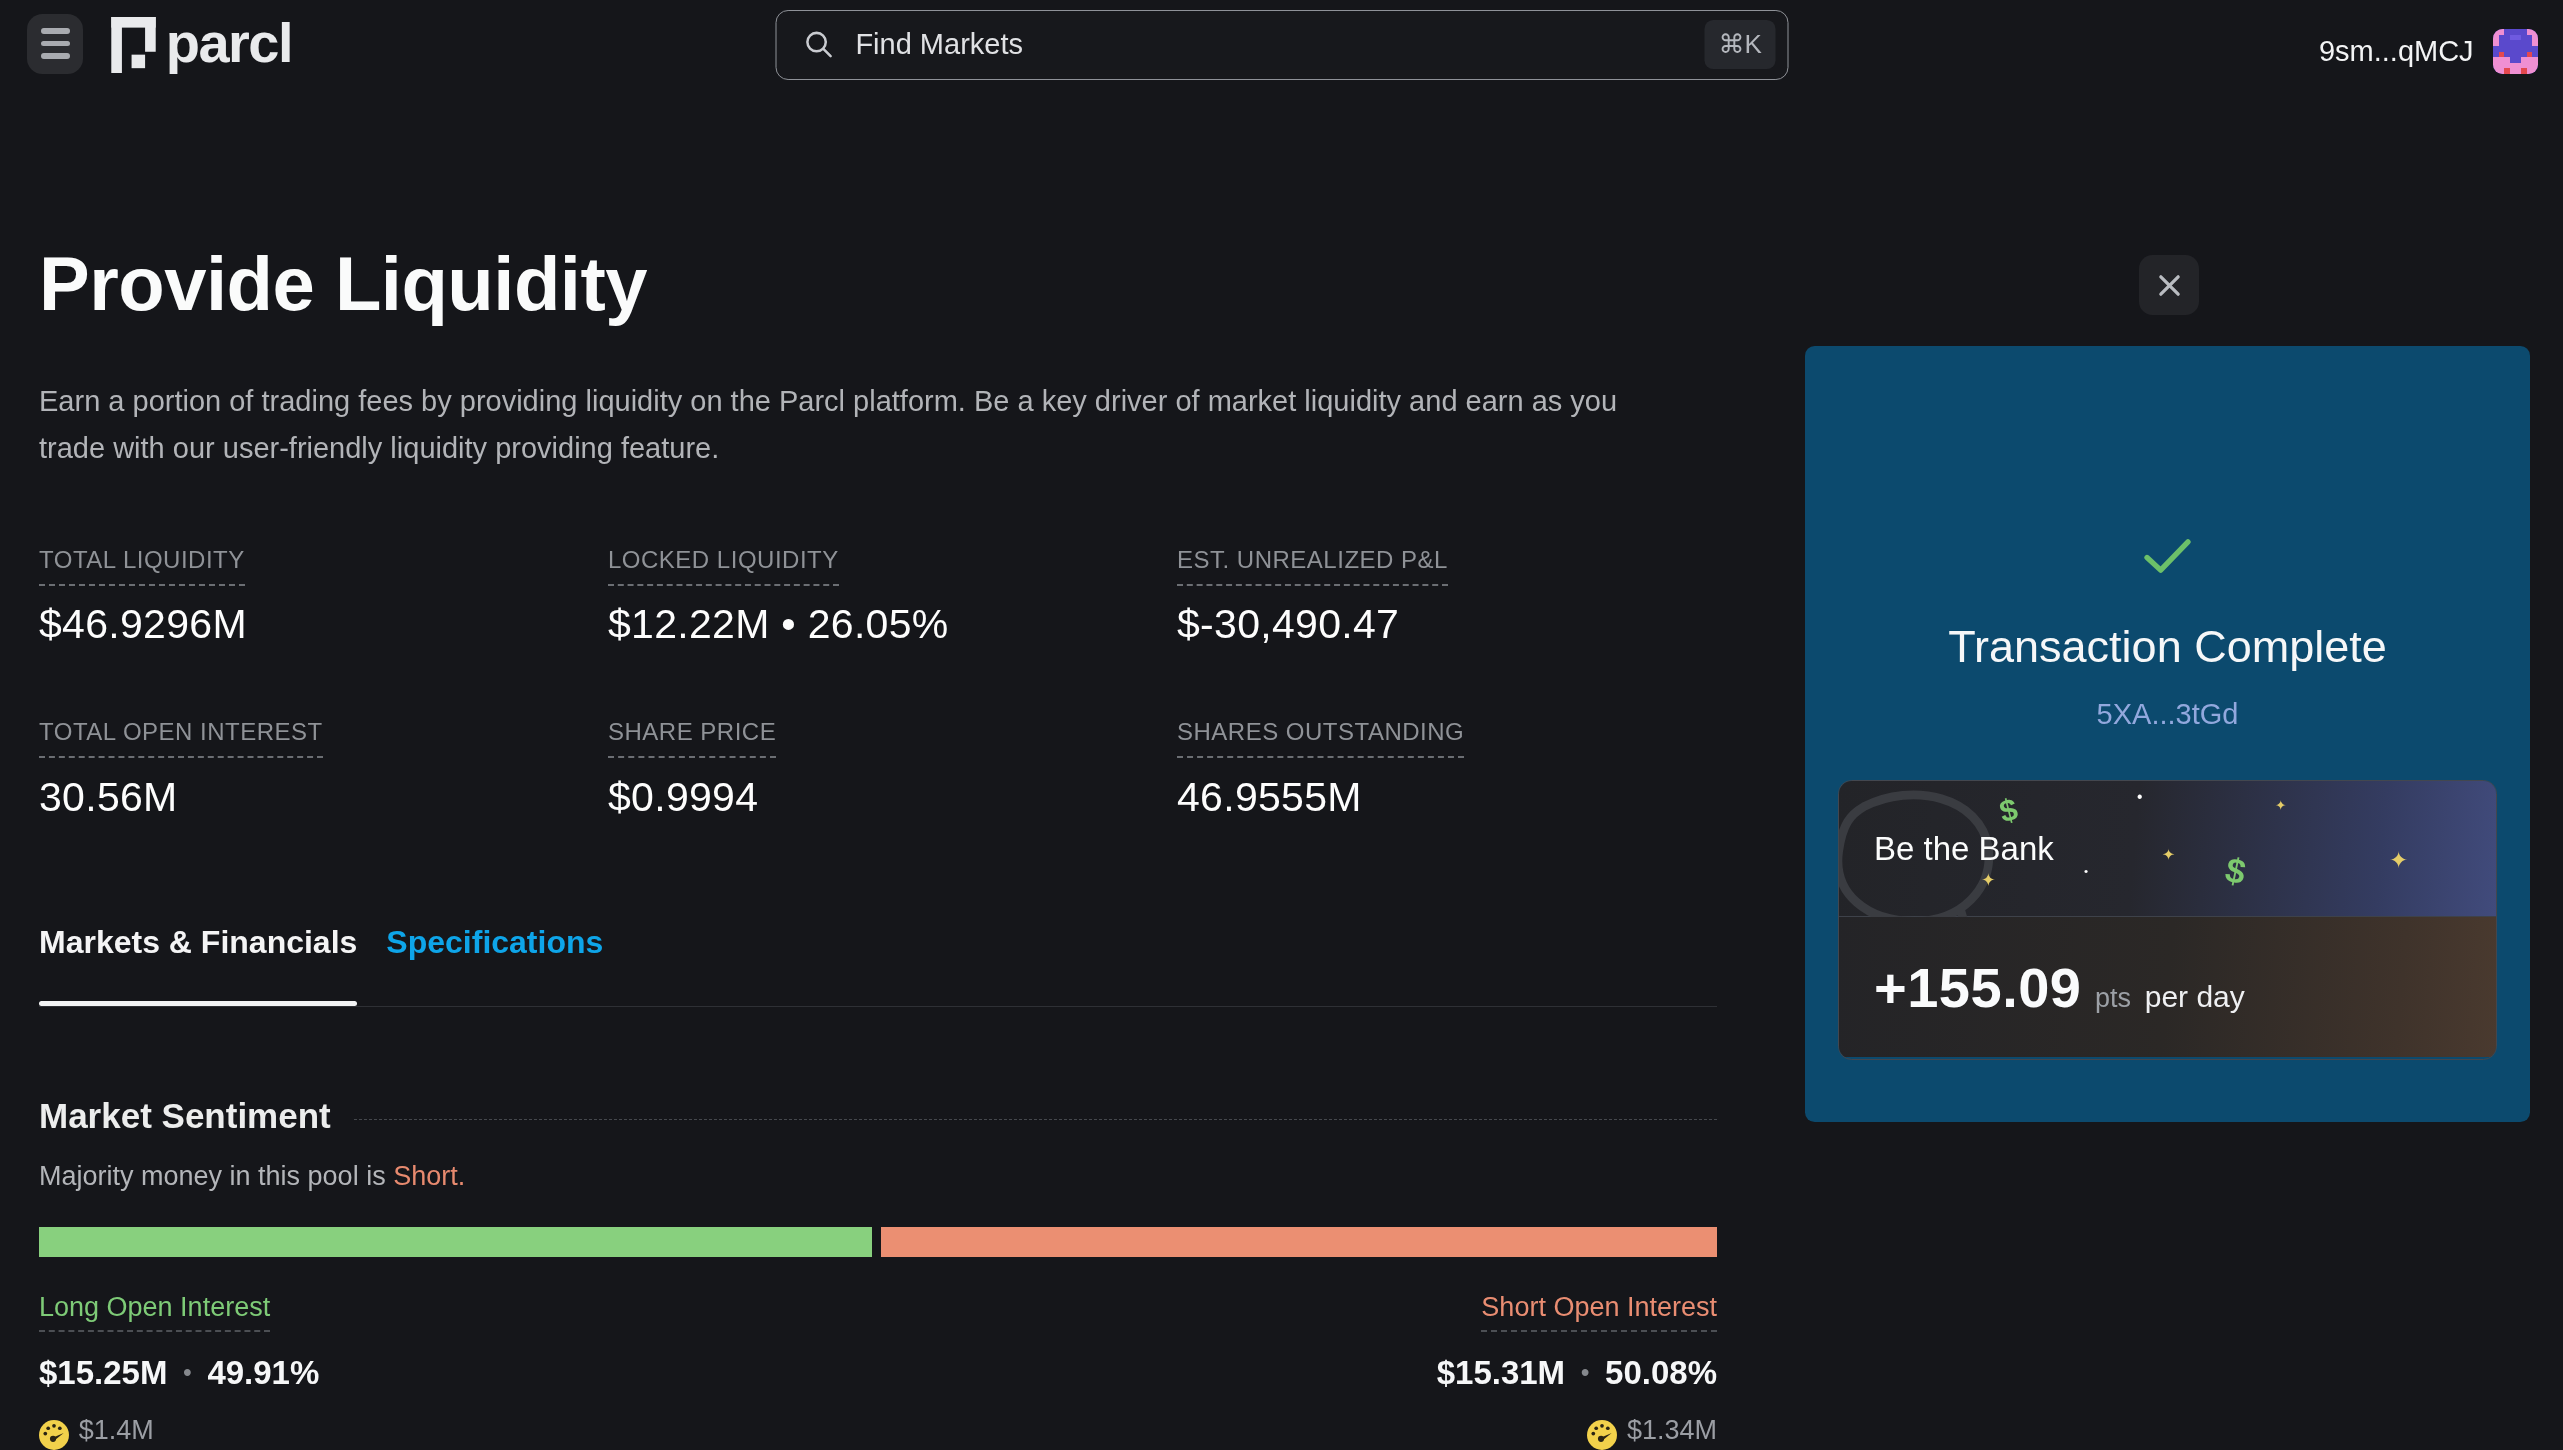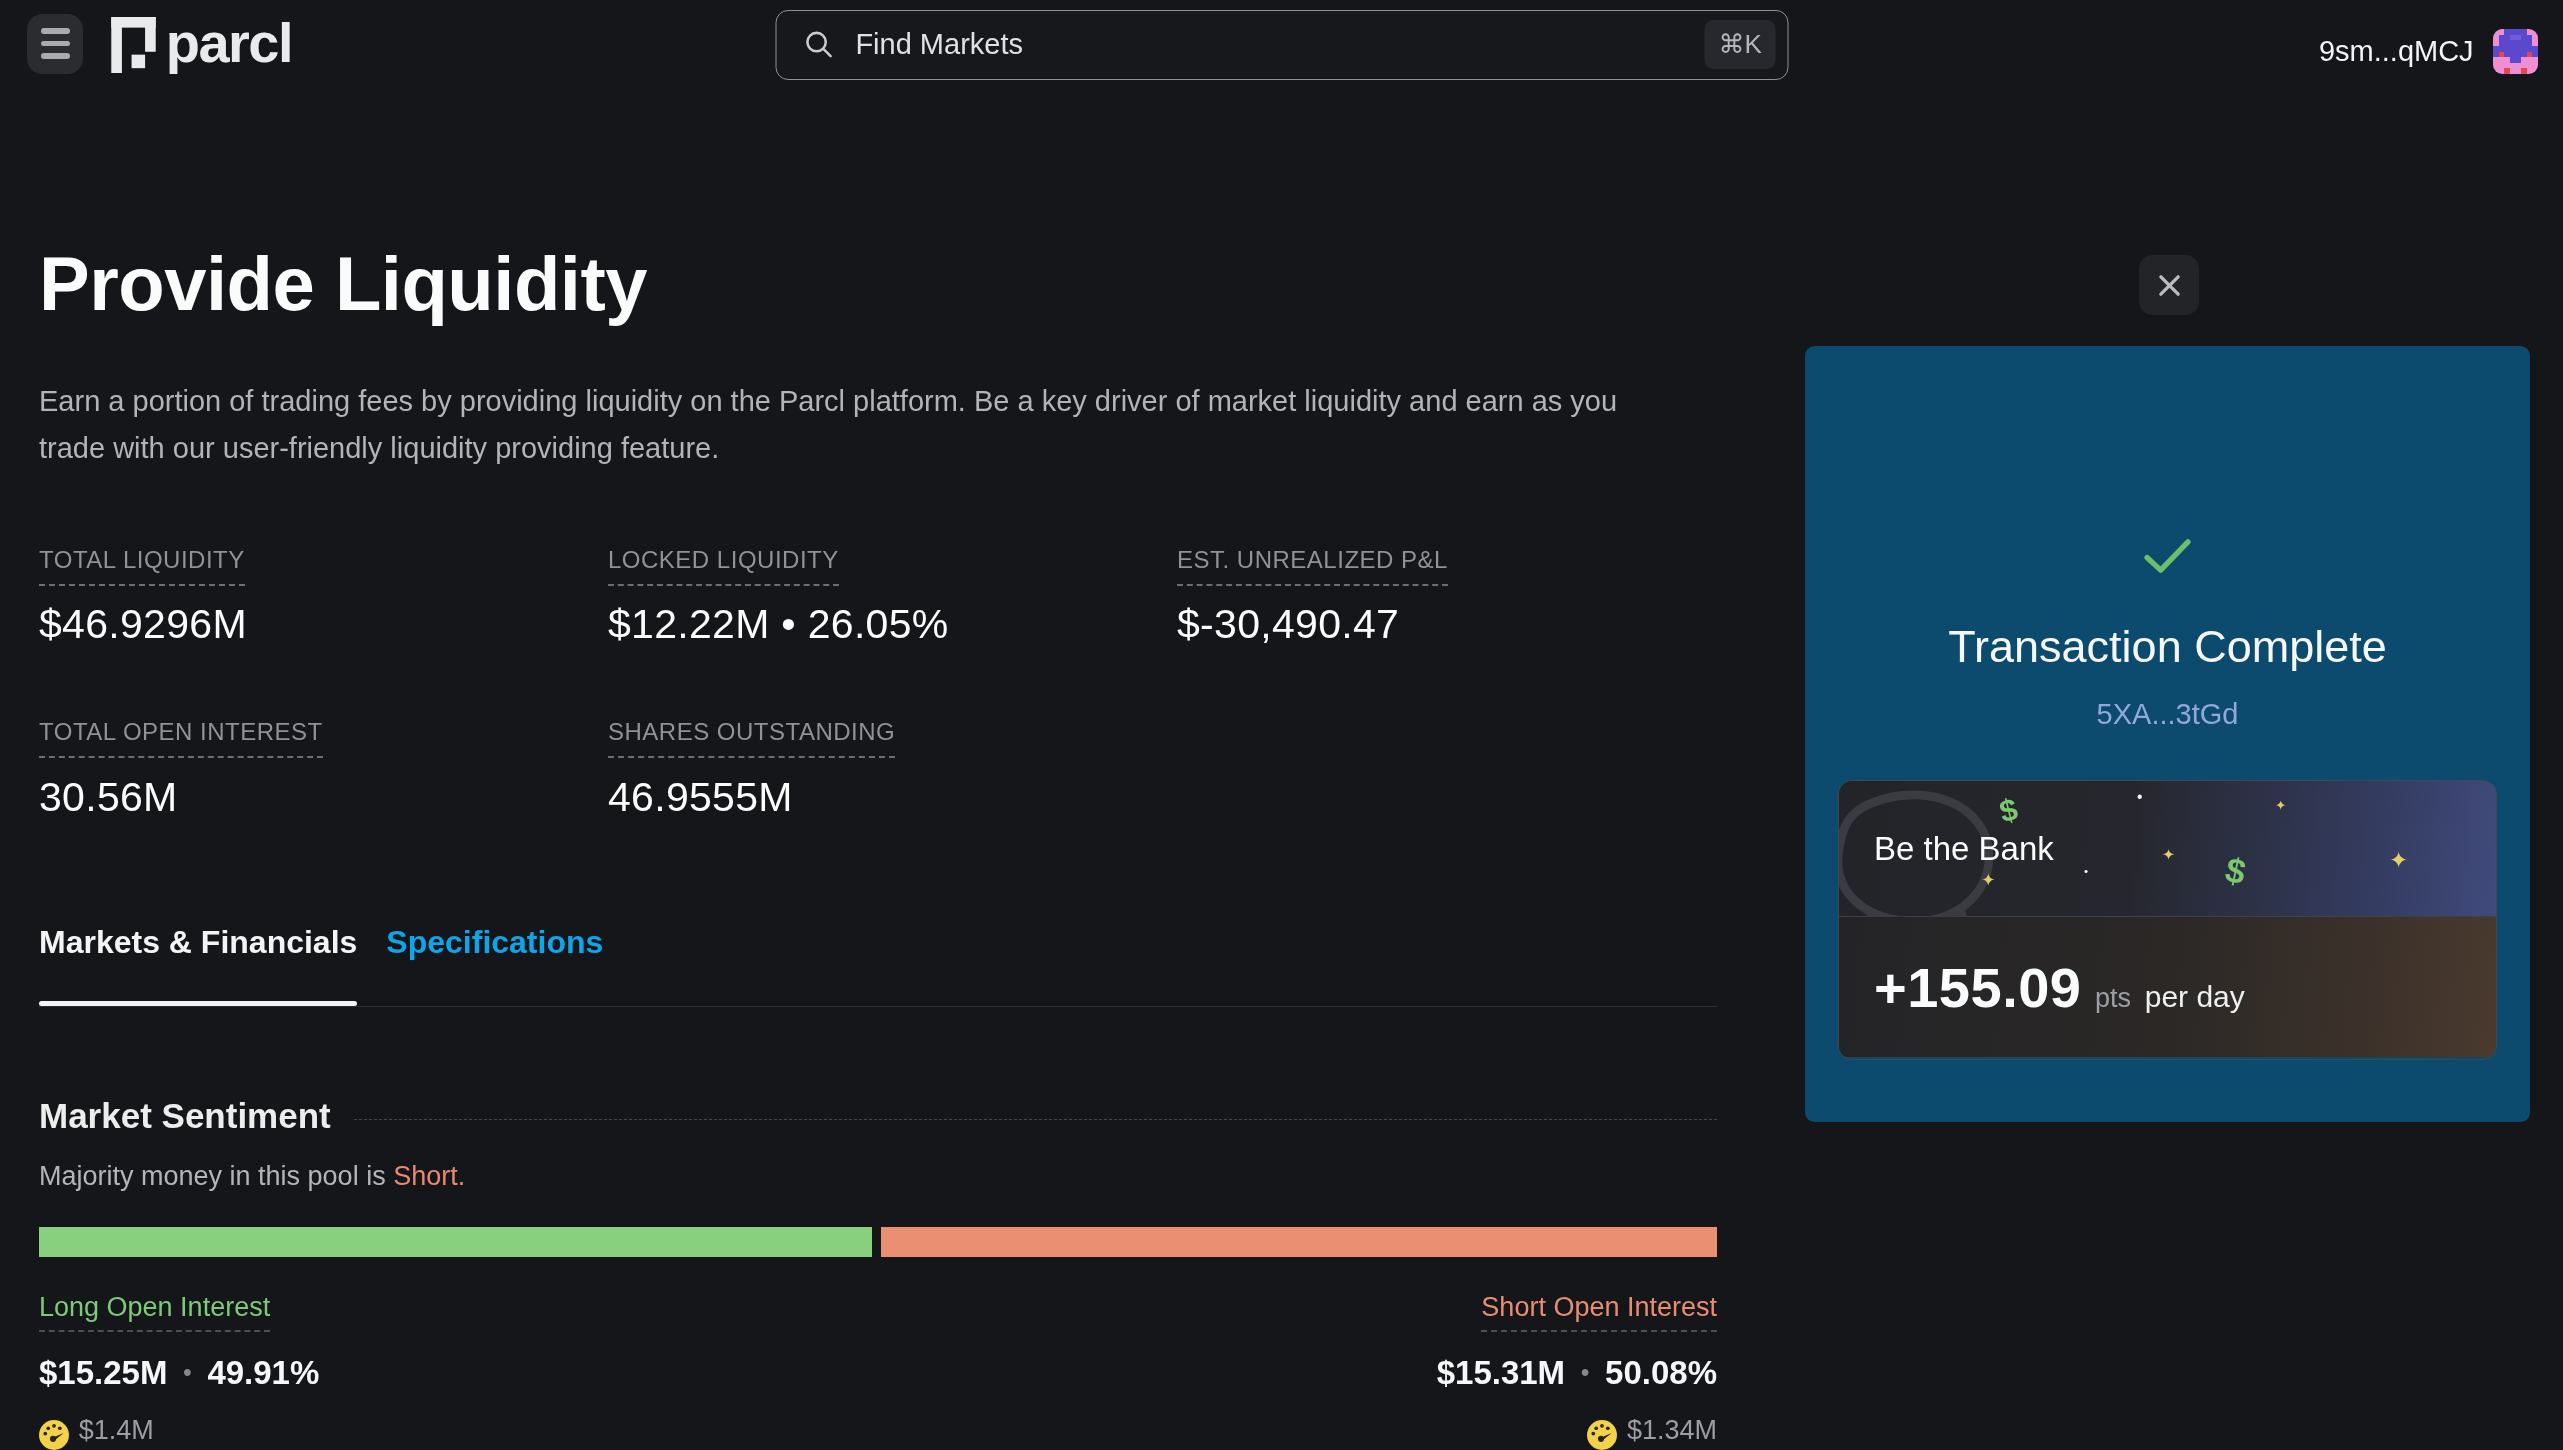--- a/index.html
+++ b/index.html
@@ -203,20 +203,24 @@
     </div>
     <div class="stat">
       <span class="stat-label">EST. UNREALIZED P&amp;L</span>
       <div class="stat-value">$-30,490.47</div>
     </div>
     <div class="stat">
       <span class="stat-label">TOTAL OPEN INTEREST</span>
       <div class="stat-value">30.56M</div>
     </div>
     <div class="stat">
+      <span class="stat-label">SHARE PRICE</span>
+      <div class="stat-value">$0.9994</div>
+    </div>
+    <div class="stat">
       <span class="stat-label">SHARES OUTSTANDING</span>
       <div class="stat-value">46.9555M</div>
     </div>
   </div>
 
   <div class="tabs">
     <div class="tab active">Markets &amp; Financials</div>
     <div class="tab">Specifications</div>
   </div>
 

